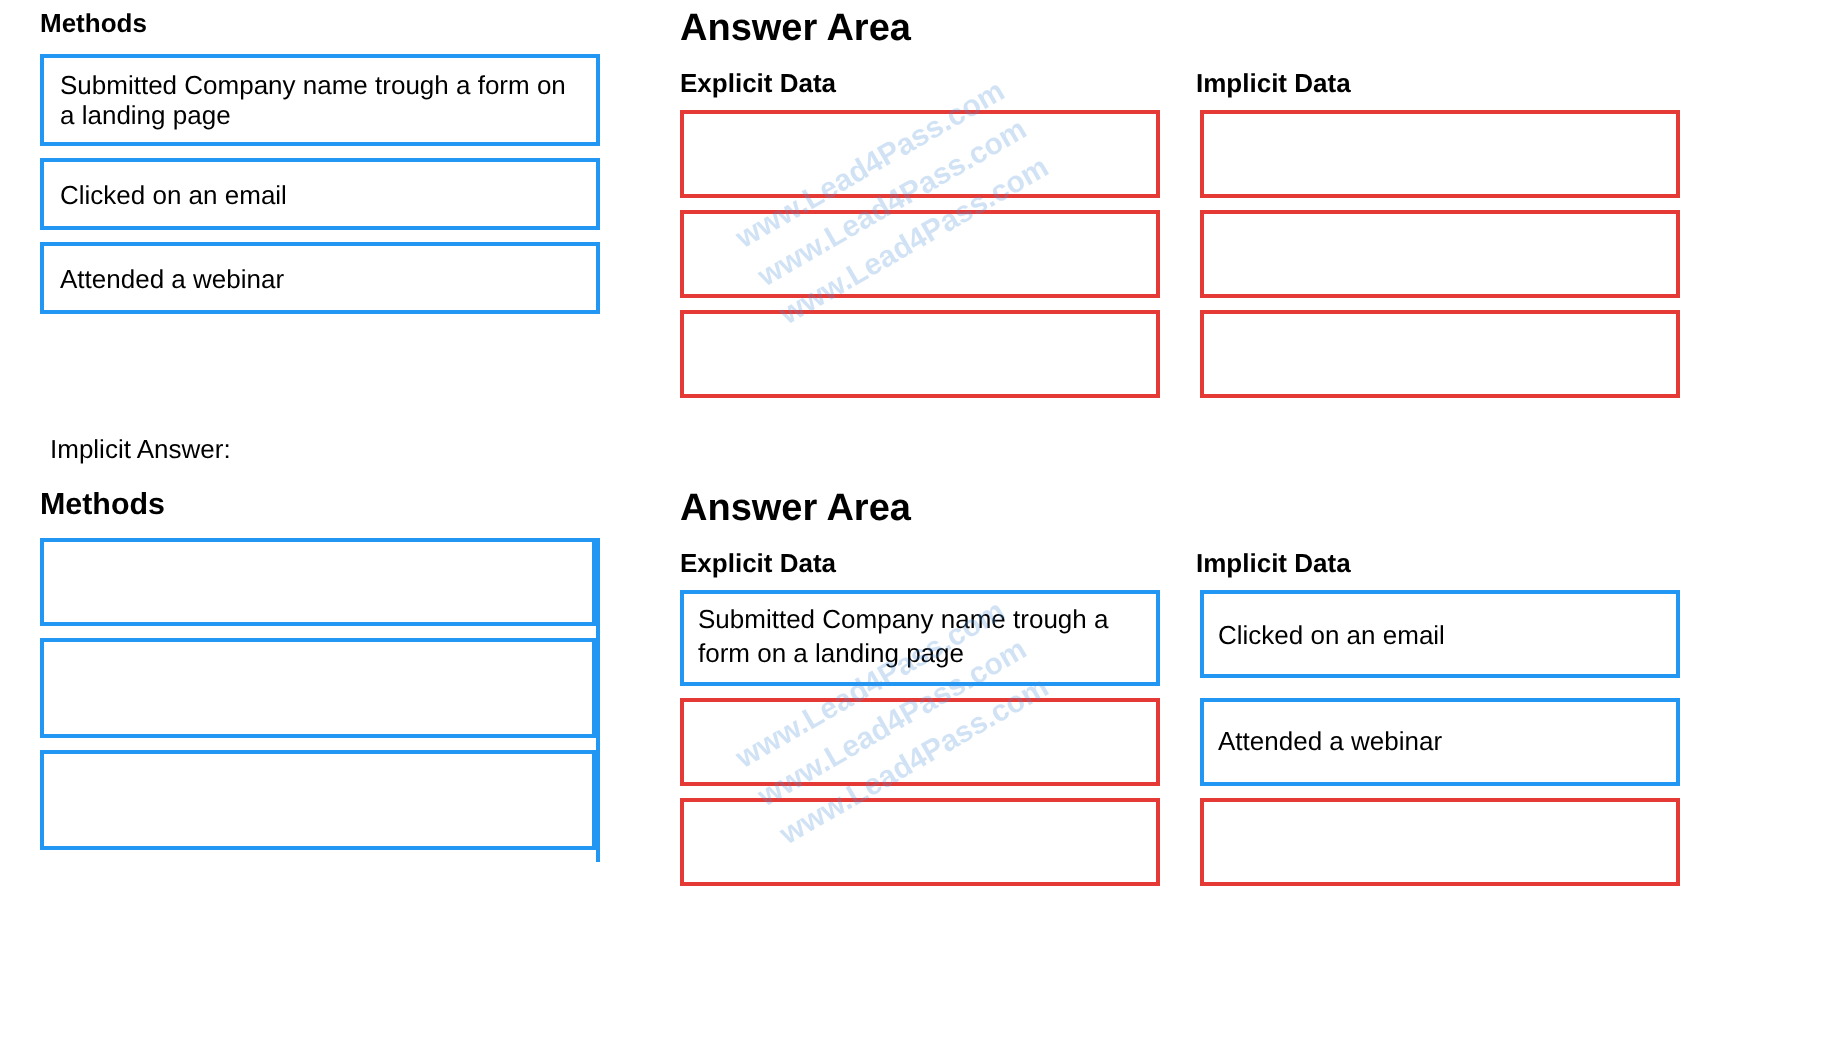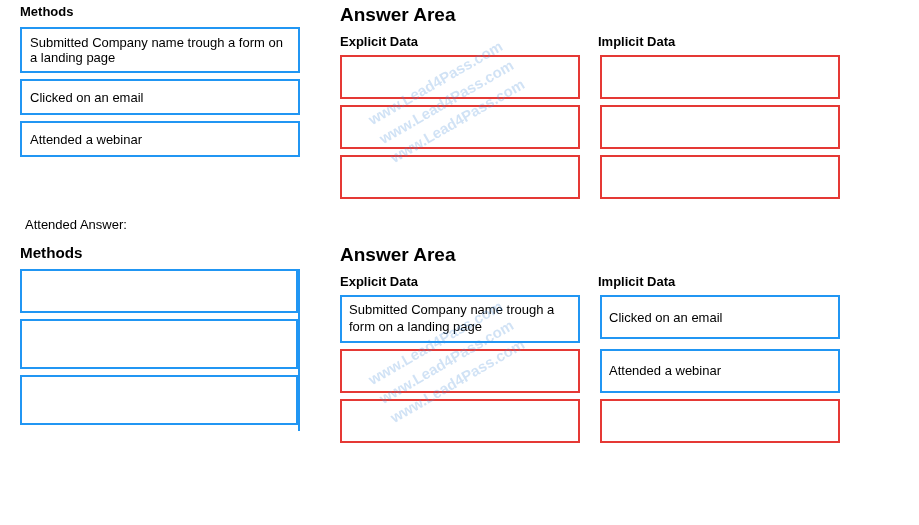--- a/index.html
+++ b/index.html
@@ -235,21 +235,21 @@
           <div class="answer-box"></div>
         </div>
       </div>
     </div>
   </div>
 
   <div class="watermark">
     www.Lead4Pass.com<br>www.Lead4Pass.com<br>www.Lead4Pass.com
   </div>
 
-  <div class="correct-answer-label">Attended Answer:</div>
+  <div class="correct-answer-label">Implicit Answer:</div>
 
   <div class="bottom-section">
 
     <div class="methods-col-bottom">
       <h3 style="margin-bottom:8px;">Methods</h3>
       <div style="display:flex; gap:0;">
         <div style="flex:1;">
           <div class="method-item-empty"></div>
           <div class="method-item-empty" style="height:50px;"></div>
           <div class="method-item-empty" style="height:50px;"></div>

